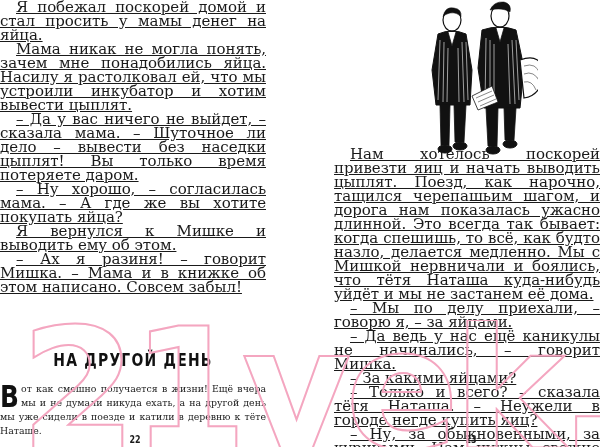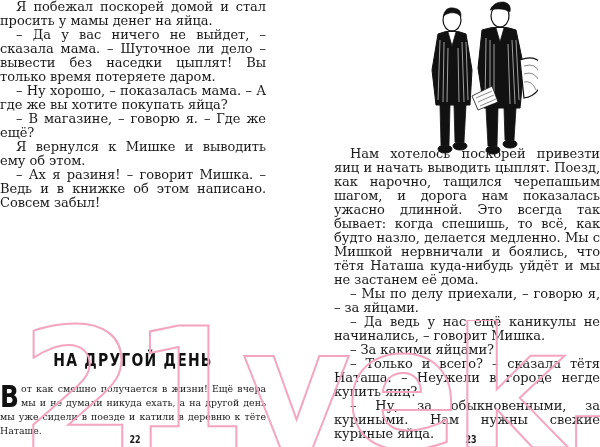--- a/index.html
+++ b/index.html
@@ -10,24 +10,25 @@
       color: #1a1a1a;
     }
     .page {
       position: absolute; top: 0; height: 447px;
     }
     .page-left { left: 0; width: 296px; }
     .page-right { left: 300px; width: 300px; }
 
     .text-block {
       position: absolute;
-      font-size: 13px;
+      font-size: 15px;
       line-height: 14px;
       text-align: justify;
       letter-spacing: -0.05px;
+      text-decoration: underline;
     }
     .left-text { left: 0; top: 0; width: 266px; }
     .right-text { left: 34px; top: 147px; width: 266px; }
 
     .para { margin: 0; text-indent: 16px; }
 
     .chapter-title {
       position: absolute; left: 0; top: 350px; width: 266px;
       text-align: center;
       font-family: "DejaVu Sans", "Liberation Sans", sans-serif;
@@ -70,25 +71,25 @@
       fill: none; stroke: #f4a6c0; stroke-width: 2;
       letter-spacing: -6px;
     }
   </style>
 </head>
 <body>
 
 <div class="page page-left">
   <div class="text-block left-text">
     <p class="para">Я побежал поскорей домой и стал просить у мамы денег на яйца.</p>
+    <p class="para">Мама никак не могла понять, зачем мне понадобились яйца. Насилу я растолковал ей, что мы устроили инкубатор и хотим вывести цыплят.</p>
     <p class="para">– Да у вас ничего не выйдет, – сказала мама. – Шуточное ли дело – вывести без наседки цыплят! Вы только время потеряете даром.</p>
-    <p class="para">– Ну хорошо, – показалась мама. – А где же вы хотите покупать яйца?</p>
-    <p class="para">– В магазине, – говорю я. – Где же ещё?</p>
+    <p class="para">– Ну хорошо, – согласилась мама. – А где же вы хотите покупать яйца?</p>
     <p class="para">Я вернулся к Мишке и выводить ему об этом.</p>
-    <p class="para">– Ах я разиня! – говорит Мишка. – Ведь и в книжке об этом написано. Совсем забыл!</p>
+    <p class="para">– Ах я разиня! – говорит Мишка. – Мама и в книжке об этом написано. Совсем забыл!</p>
   </div>
 
   <div class="chapter-title">НА ДРУГОЙ ДЕНЬ</div>
 
   <div class="chapter-body">
     <span class="dropcap">В</span>
     <span>от как смешно получается в жизни! Ещё вчера мы и не думали никуда ехать, а на другой день мы уже сидели в поезде и катили в деревню к тёте Наташе.</span>
   </div>
 
   <div class="page-number pn-left">22</div>

